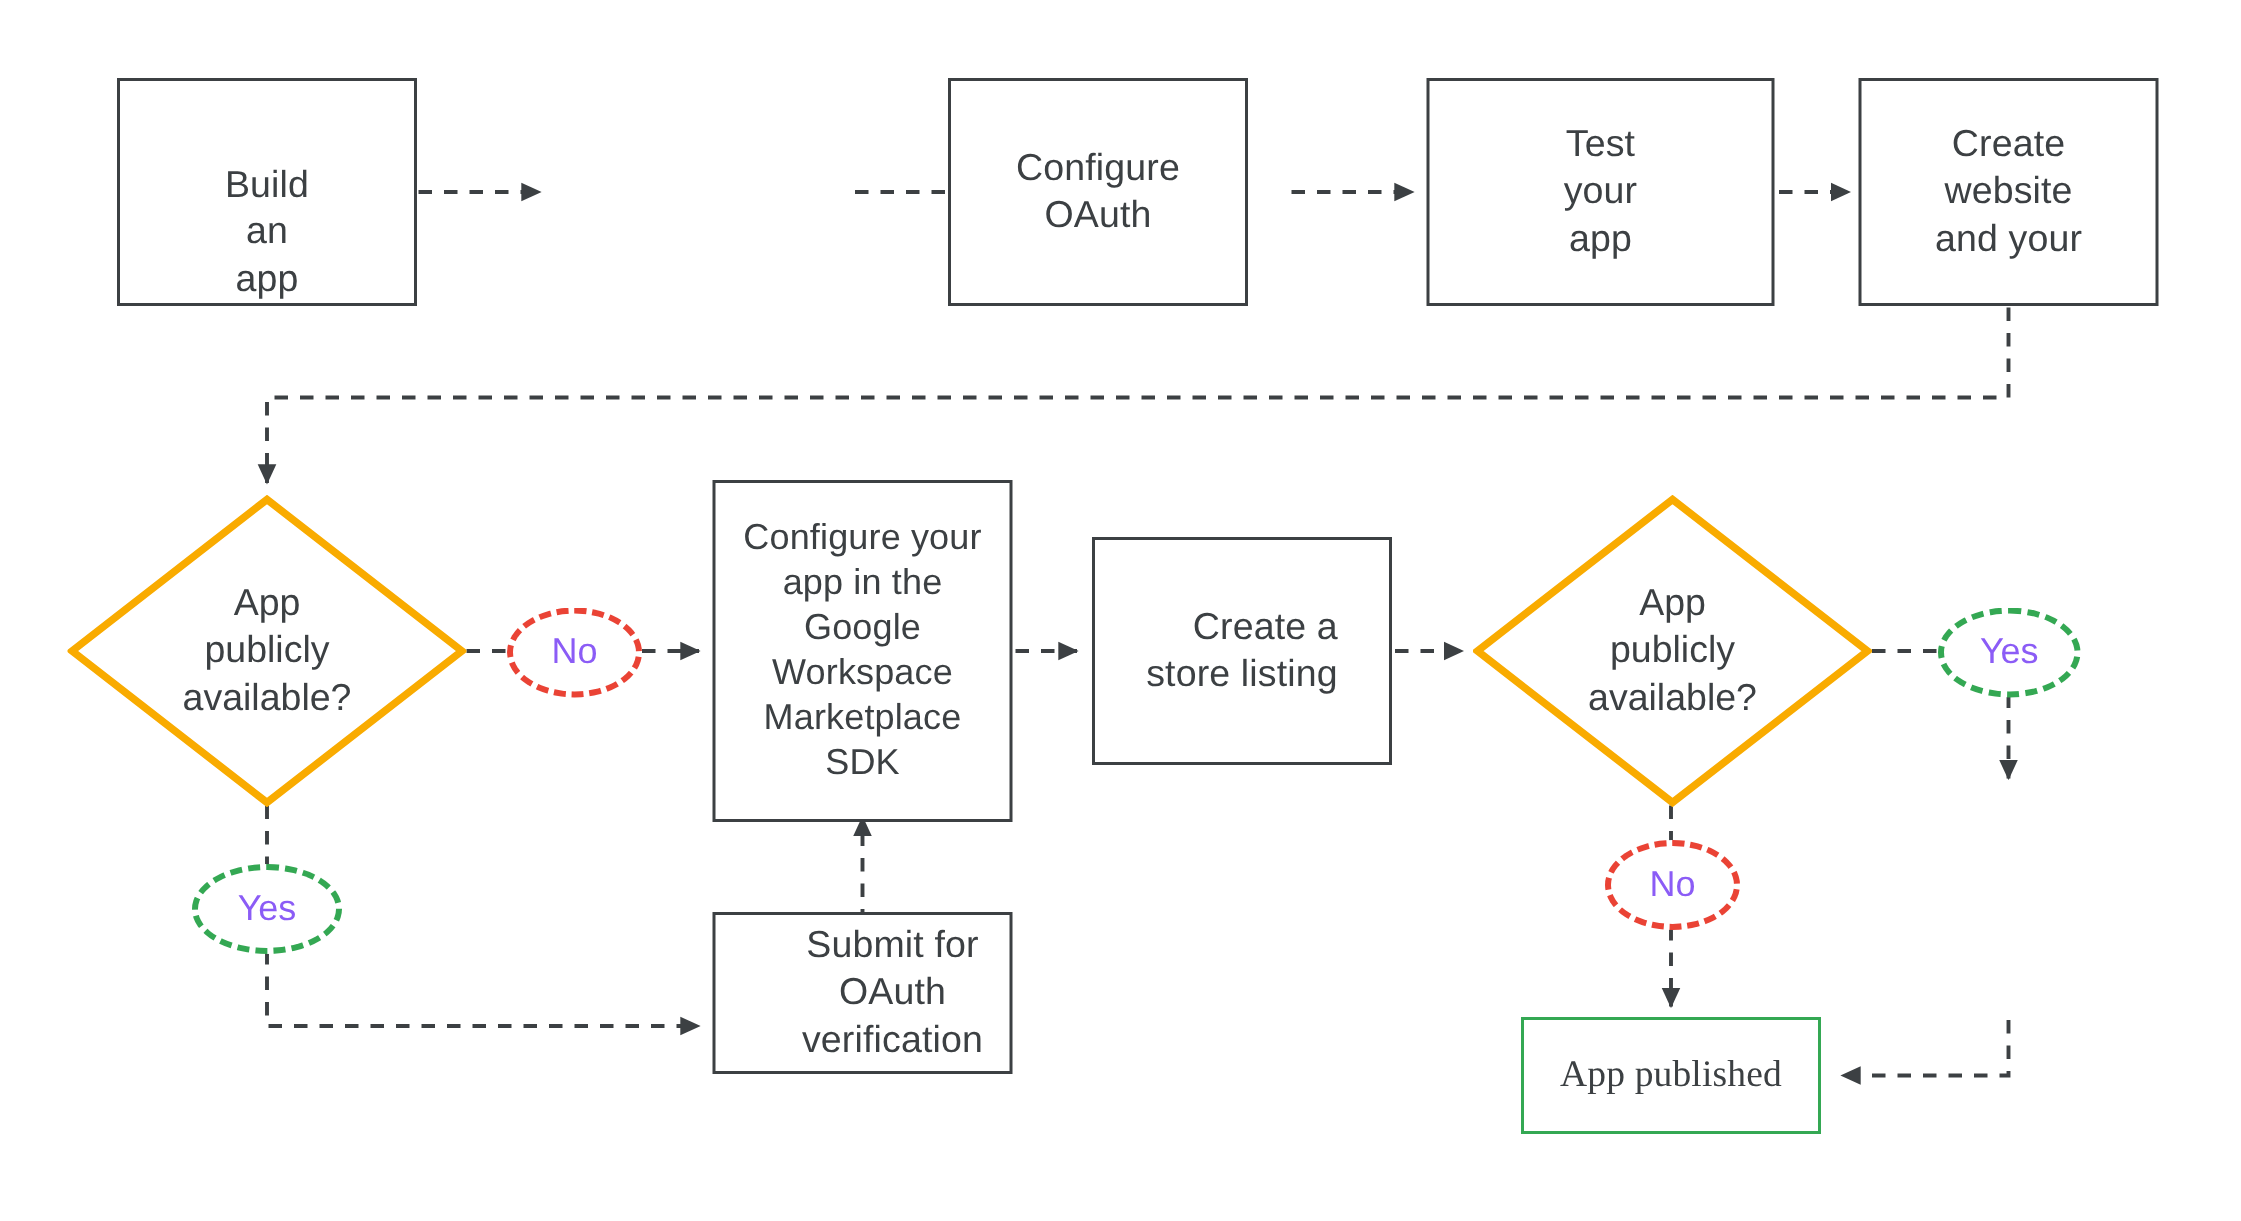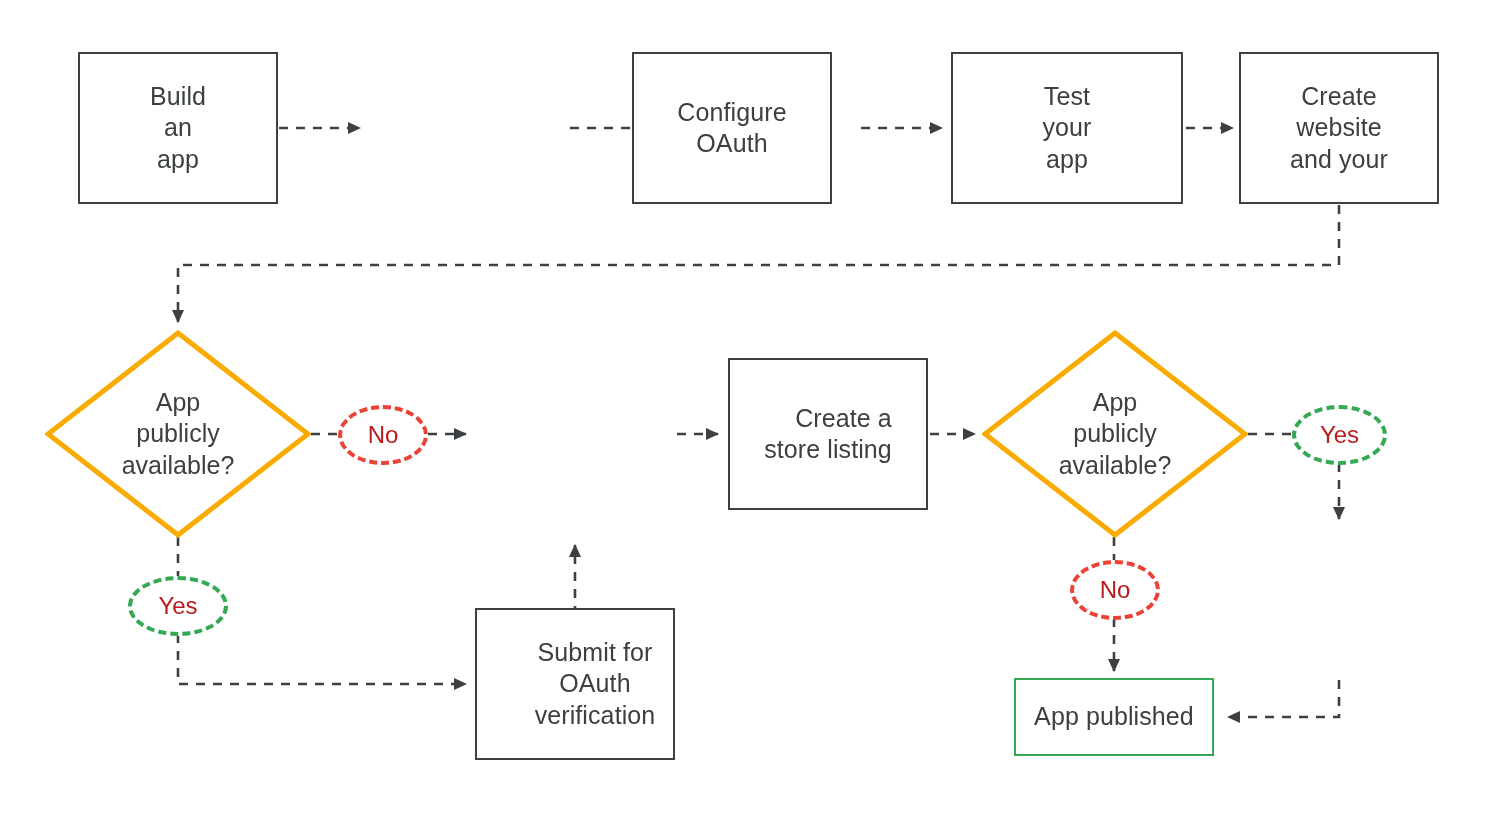--- a/index.html
+++ b/index.html
@@ -66,21 +66,21 @@
     left: 0;
     top: 0;
   }
   .label-ellipse {
     position: absolute;
     box-sizing: border-box;
     display: flex;
     align-items: center;
     justify-content: center;
     background: #ffffff;
-    color: #b91c1c;
+    color: #8b5cf6;
     font-size: 24px;
     border-radius: 50%;
   }
   .label-ellipse.no {
     border: 4px dashed #ea4335;
   }
   .label-ellipse.yes {
     border: 4px dashed #34a853;
   }
 </style>
@@ -119,21 +119,21 @@
       <line x1="1248" y1="434" x2="1292" y2="434"></line>
       <line x1="1339" y1="463" x2="1339" y2="519" marker-end="url(#arrR)"></line>
 
       <line x1="1114" y1="537" x2="1114" y2="562"></line>
       <line x1="1114" y1="618" x2="1114" y2="671" marker-end="url(#arrR)"></line>
 
       <path d="M 1339 680 L 1339 717 L 1228 717" marker-end="url(#arrR)"></path>
     </g>
   </svg>
 
-  <div class="node proc" style="left:78px; top:52px; width:200px; height:152px;">
+  <div class="node proc" style="left:78px; top:52px; width:200px; height:152px;align-items:flex-end;">
     <span style="white-space:pre-line;">Build
 an
 app</span>
   </div>
 
 
   <div class="node proc" style="left:632px; top:52px; width:200px; height:152px;">
     <span style="white-space:pre-line;">Configure
 OAuth</span>
   </div>
@@ -160,20 +160,28 @@
   </div>
 
   <div class="label-ellipse no" style="left:338px; top:405px; width:90px; height:60px;">
     <span>No</span>
   </div>
 
   <div class="label-ellipse yes" style="left:128px; top:576px; width:100px; height:60px;">
     <span>Yes</span>
   </div>
 
+  <div class="node proc tight" style="left:475px; top:320px; width:200px; height:228px;">
+    <span style="white-space:pre-line;">Configure your
+app in the
+Google
+Workspace
+Marketplace
+SDK</span>
+  </div>
 
   <div class="node proc" style="left:728px; top:358px; width:200px; height:152px;">
     <span style="white-space:pre-line;text-align:right;">Create a
 store listing</span>
   </div>
 
   <div class="node decision" style="left:982px; top:330px; width:266px; height:208px;">
     <svg width="266" height="208" viewBox="0 0 266 208" xmlns="http://www.w3.org/2000/svg">
       <polygon points="133,3 263,104 133,205 3,104" fill="#ffffff" stroke="#f9ab00" stroke-width="5"></polygon>
     </svg>
@@ -183,24 +191,24 @@
   </div>
 
   <div class="label-ellipse yes" style="left:1292px; top:405px; width:95px; height:60px;">
     <span>Yes</span>
   </div>
 
   <div class="label-ellipse no" style="left:1070px; top:560px; width:90px; height:60px;">
     <span>No</span>
   </div>
 
-  <div class="node proc" style="left:475px; top:608px; width:200px; height:152px;padding-left:40px;">
+  <div class="node proc" style="left:475px; top:608px; width:200px; height:108px;padding-left:40px;">
     <span style="white-space:pre-line;">Submit for
 OAuth
 verification</span>
   </div>
 
 
   <div class="node proc terminal" style="left:1014px; top:678px; width:200px; height:78px;">
-    <span style="white-space:pre-line;">App published</span>
+    <span style="white-space:pre-line;font-family:Liberation Serif, serif;">App published</span>
   </div>
 
 </div>
 
 </body></html>

